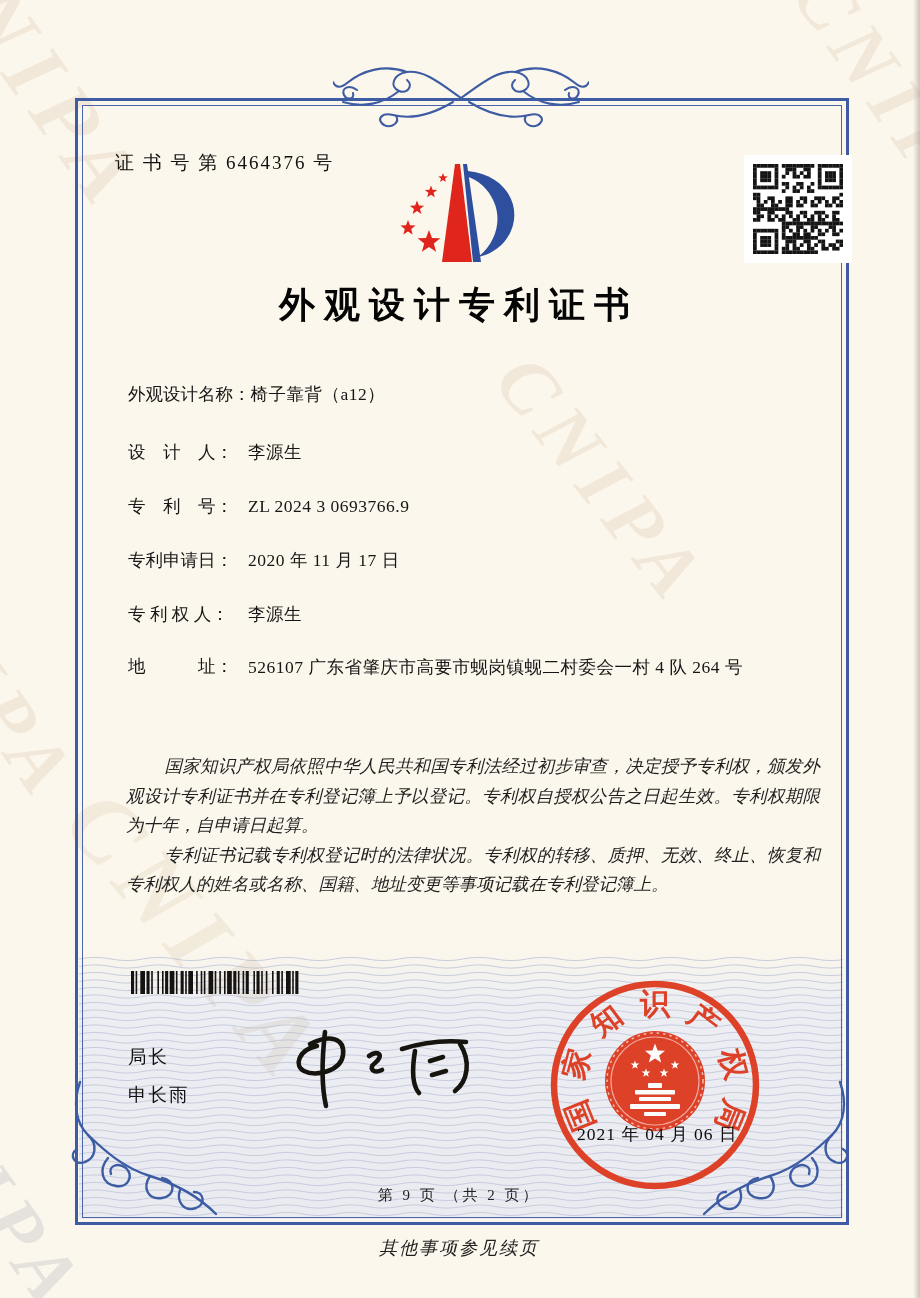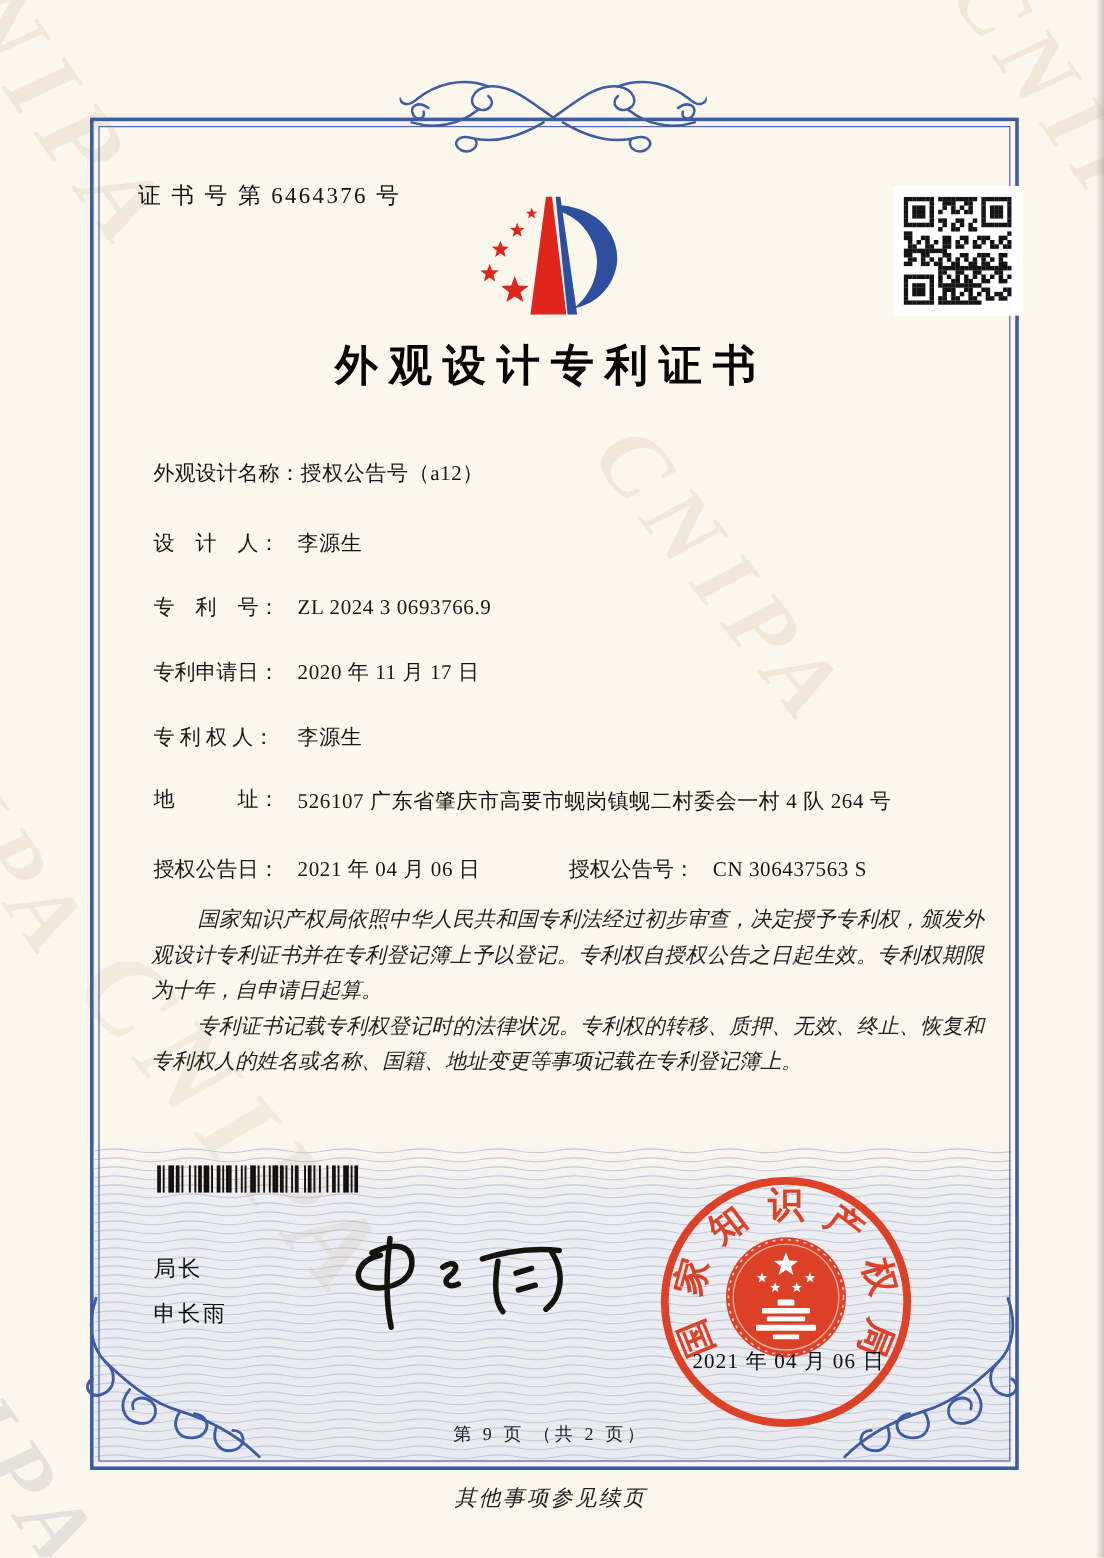--- a/index.html
+++ b/index.html
@@ -445,42 +445,36 @@
           <rect x="10.80" y="86.40" width="3.74" height="3.74" fill="#141414"></rect>
           <rect x="14.40" y="86.40" width="3.74" height="3.74" fill="#141414"></rect>
           <rect x="18.00" y="86.40" width="3.74" height="3.74" fill="#141414"></rect>
           <rect x="21.60" y="86.40" width="3.74" height="3.74" fill="#141414"></rect>
         </svg>
     </div>
 
     <div class="title">外观设计专利证书</div>
 
     <div class="field-row" style="top:382px">
-      <span class="flabel">外观设计名称：</span><span class="fvalue">授权公告号（a12）</span>
+      <span class="flabel">外观设计名称：</span><span class="fvalue">椅子靠背（a12）</span>
     </div>
     <div class="field-row" style="top:440px">
       <span class="flabel">设　计　人：</span><span class="fvalue">李源生</span>
     </div>
     <div class="field-row" style="top:494px">
       <span class="flabel">专　利　号：</span><span class="fvalue">ZL 2024 3 0693766.9</span>
     </div>
     <div class="field-row" style="top:548px">
       <span class="flabel">专利申请日：</span><span class="fvalue">2020 年 11 月 17 日</span>
     </div>
     <div class="field-row" style="top:602px">
       <span class="flabel">专 利 权 人：</span><span class="fvalue">李源生</span>
     </div>
     <div class="field-row" style="top:654px">
       <span class="flabel" style="vertical-align:top">地　　　址：</span><span class="fvalue addr">526107 广东省肇庆市高要市蚬岗镇蚬二村委会一村 4 队 264 号</span>
-    </div>
-    <div class="field-row" style="top:712px">
-      <span class="flabel">授权公告日：</span><span class="fvalue">2021 年 04 月 06 日</span>
-      <span class="g2">
-        <span class="flabel">授权公告号：</span><span class="fvalue">CN 306437563 S</span>
-      </span>
     </div>
 
     <div class="body-text">
       <p>国家知识产权局依照中华人民共和国专利法经过初步审查，决定授予专利权，颁发外观设计专利证书并在专利登记簿上予以登记。专利权自授权公告之日起生效。专利权期限为十年，自申请日起算。</p>
       <p>专利证书记载专利权登记时的法律状况。专利权的转移、质押、无效、终止、恢复和专利权人的姓名或名称、国籍、地址变更等事项记载在专利登记簿上。</p>
     </div>
 
     <svg id="barcode" class="barcode" width="236" height="23">
         <rect x="1.0" y="0" width="3.1" height="23" fill="#15120f"></rect>
         <rect x="5.6" y="0" width="1.6" height="23" fill="#15120f"></rect>

